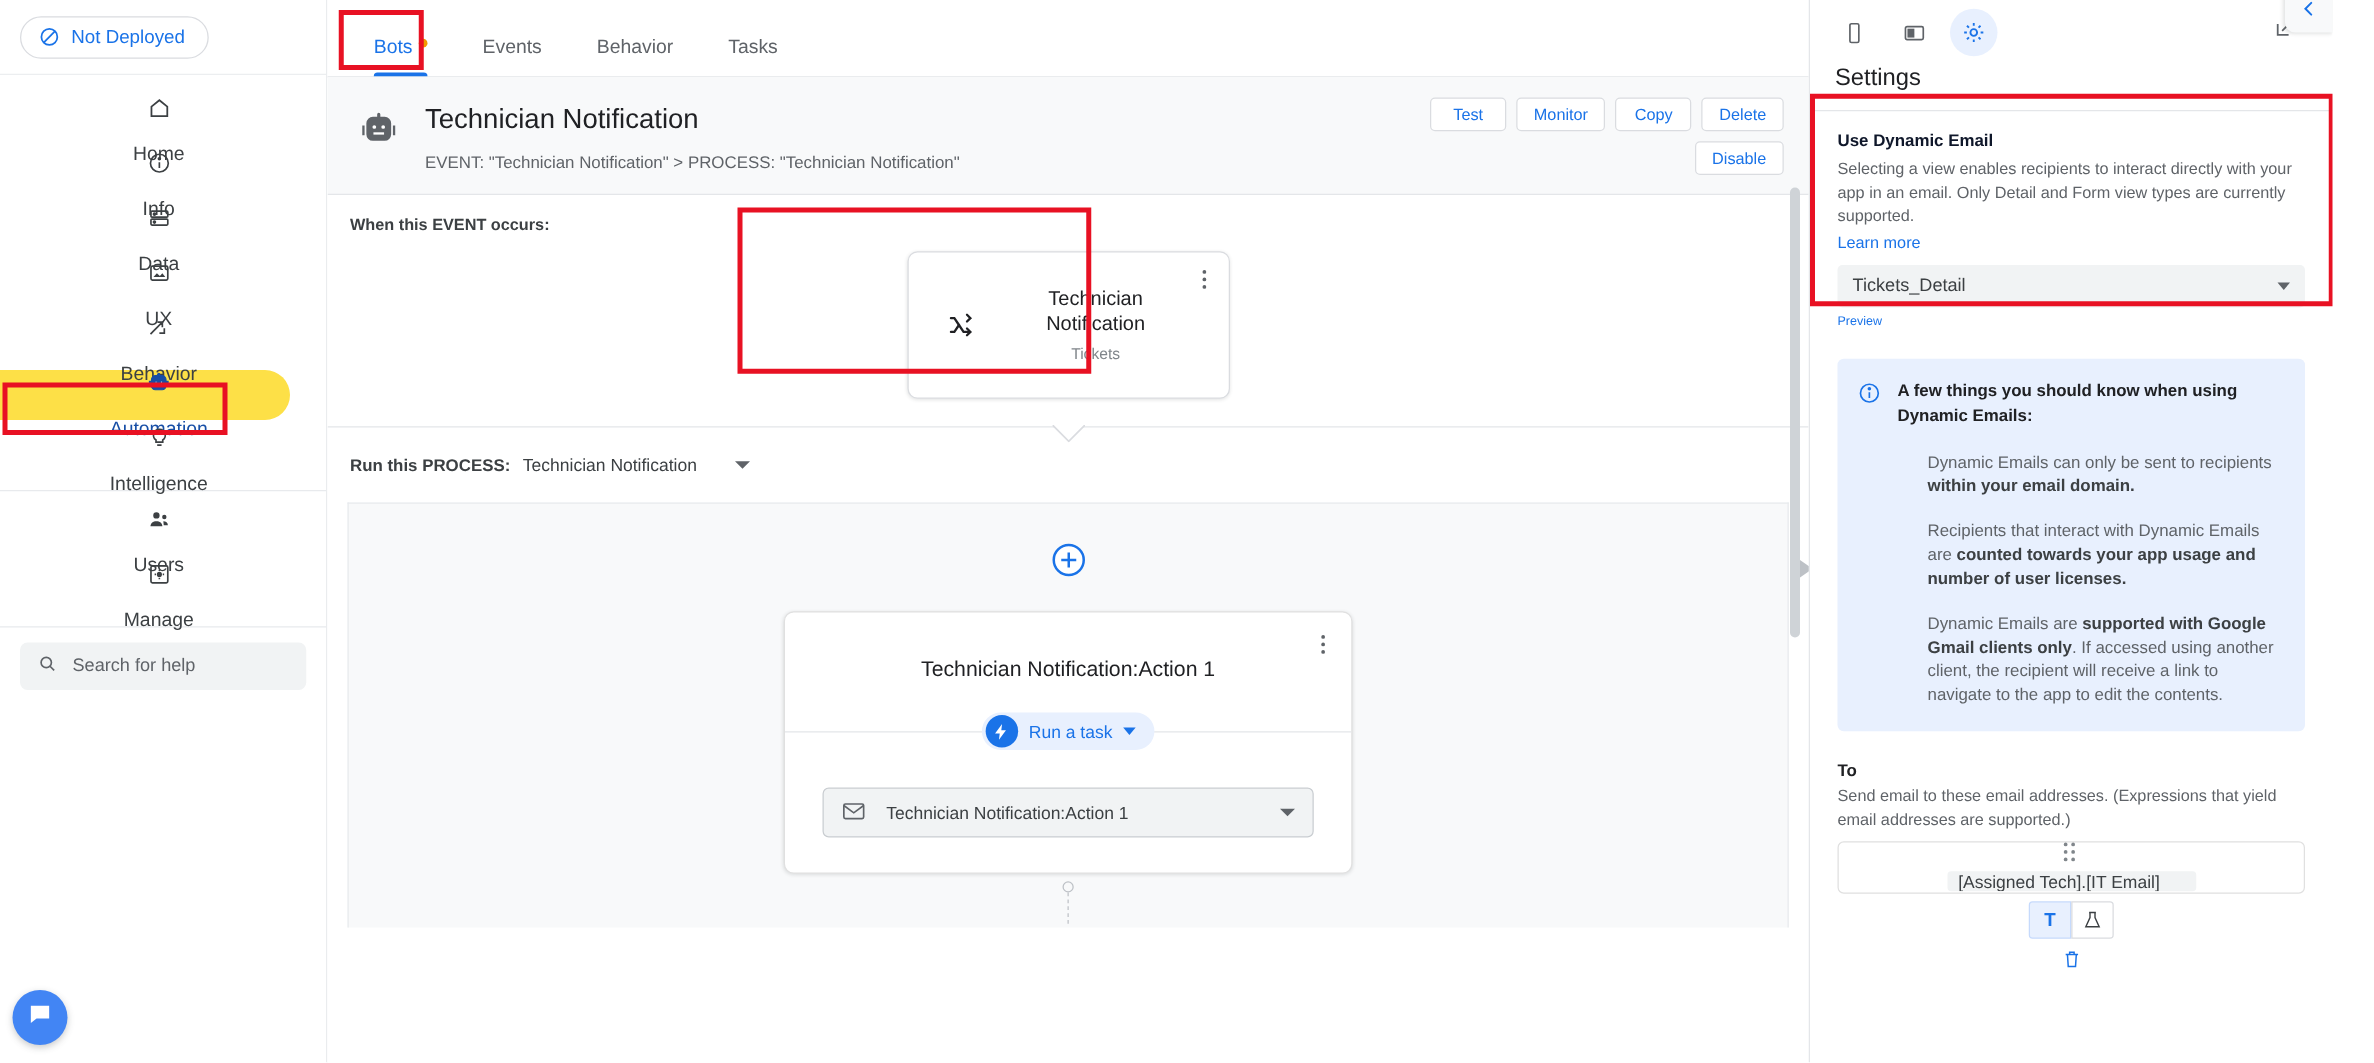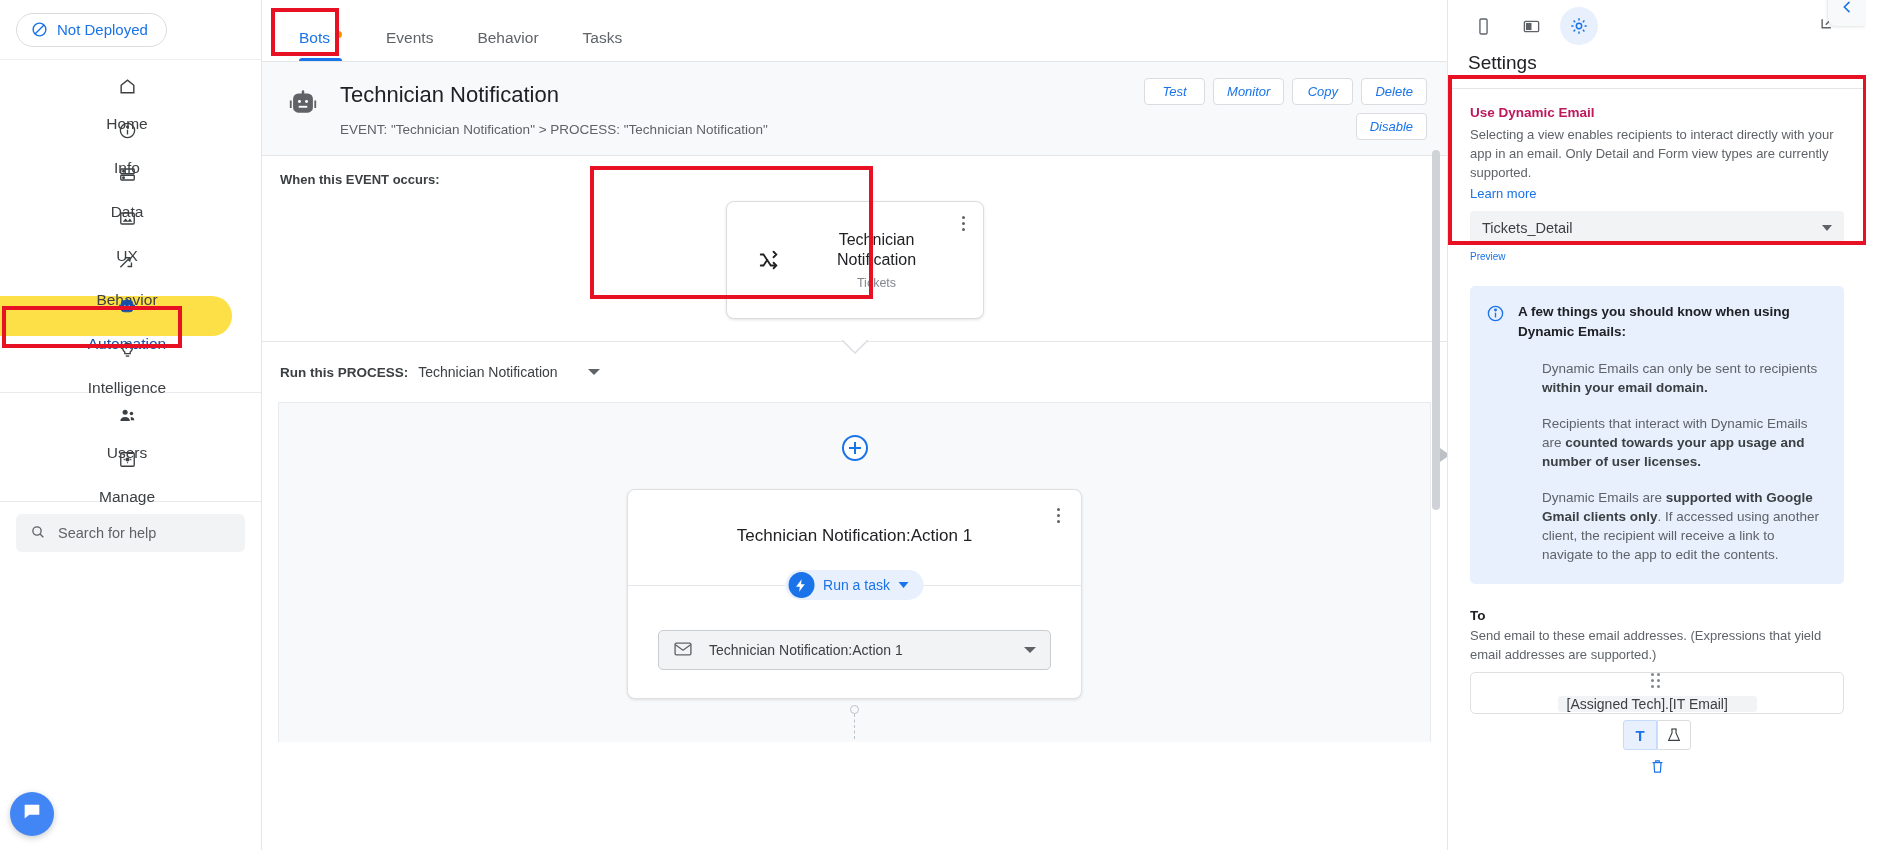--- a/index.html
+++ b/index.html
@@ -78,21 +78,21 @@
   .tab-dot { width: 7px; height: 7px; border-radius: 50%; background: #f29900; align-self: flex-start; margin-top: 2px;}
 
   .content-scroll { position: relative; height: 788px; overflow: hidden; background:#fff; }
   .content-inner { width: 1185px; }
 
   .bot-card { background: #f8f9fa; border-bottom: 1px solid #e4e6e9; }
   .bot-head { display: flex; padding: 20px 24px 18px 24px; position: relative; }
   .bot-icon { width: 36px; height: 36px; margin: 6px 18px 0 0; flex: 0 0 36px; }
   .bot-title { font-size: 22px; color: #202124; font-weight: 400; }
   .bot-sub { font-size: 13.5px; color: #5f6368; margin-top: 14px; }
-  .bot-actions { position: absolute; right: 20px; top: 16px; text-align: left; font-style: italic; }
+  .bot-actions { position: absolute; right: 20px; top: 16px; text-align: left; }
   .btn-row { display: flex; gap: 8px; justify-content: flex-end; margin-bottom: 8px; }
   .btn {
     min-width: 61px; height: 27px; border: 1px solid #dadce0; border-radius: 4px;
     background: #fff; color: #1a73e8; font-size: 13px; display: inline-flex;
     align-items: center; justify-content: center; padding: 0 13px; cursor: pointer;
     font-family: "Liberation Sans", sans-serif;
   }
 
   .event-section { background: #fff; padding: 16px 0 0 0; position: relative; }
   .section-label { font-size: 13px; font-weight: bold; color: #3c4043; padding-left: 18px; }
@@ -177,21 +177,21 @@
   .rp-expand { position: absolute; right: 28px; top: 12px; }
   .rp-collapse {
     position: absolute; right: 0; top: -8px; width: 38px; height: 34px; background: #f8f9fa;
     border-radius: 0 0 0 8px; display:flex; align-items:center; justify-content:center;
     box-shadow: -1px 1px 3px rgba(60,64,67,.15); z-index: 6;
   }
   .rp-title { font-size: 19px; color: #202124; padding: 0 0 14px 20px; border-bottom: 1px solid #e4e6e9; }
 
   .rp-body { padding: 0 22px; }
   .rp-section { padding: 16px 0 0 0; }
-  .rp-label { font-size: 13.5px; font-weight: bold; color: #be185d; }
+  .rp-label { font-size: 13.5px; font-weight: bold; color: #0f172a; }
   .rp-desc { font-size: 13px; color: #5f6368; line-height: 19px; margin-top: 5px; }
   .rp-link { font-size: 13px; color: #1a73e8; display: inline-block; margin-top: 4px; cursor: pointer; }
   .rp-select {
     margin-top: 9px; height: 34px; background: #f1f3f4; border-radius: 4px;
     display: flex; align-items: center; padding: 0 12px; font-size: 14.5px; color: #3c4043;
     cursor: pointer;
   }
   .rp-select .sc { margin-left: auto; width:0;height:0;border-left:5px solid transparent;border-right:5px solid transparent;border-top:6px solid #5f6368;}
   .rp-preview { font-size: 10px; color: #1a73e8; margin-top: 6px; display:inline-block; cursor:pointer;}
 

